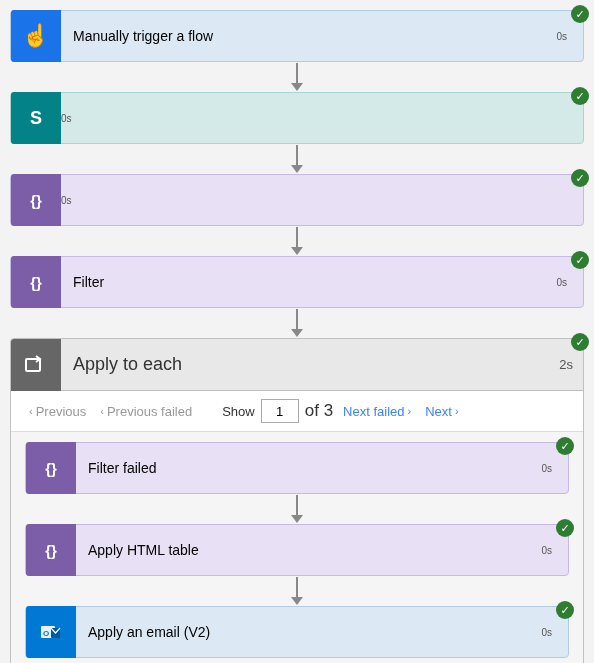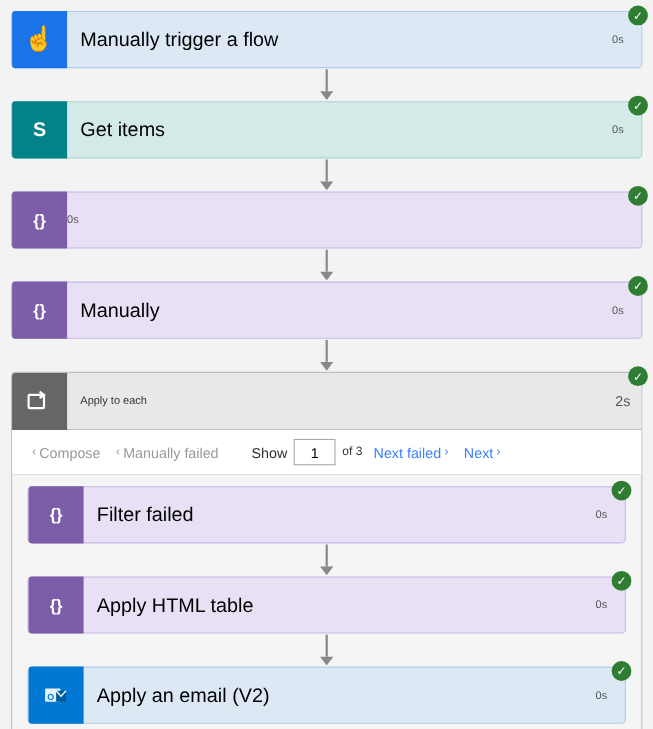--- a/index.html
+++ b/index.html
@@ -34,21 +34,21 @@
       height: 52px;
       display: flex;
       align-items: center;
       justify-content: center;
       border-radius: 3px 0 0 3px;
       flex-shrink: 0;
     }
     .step-label {
       flex: 1;
       padding: 0 12px;
-      font-size: 18px;
+      font-size: 14px;
       font-weight: 500;
     }
     .step-duration {
       font-size: 10px;
       color: #555;
       margin-right: 6px;
     }
     .step-check {
       position: absolute;
       top: -6px;
@@ -114,21 +114,21 @@
       display: flex;
       align-items: center;
       justify-content: center;
       background: #666;
       border-radius: 3px 0 0 0;
       flex-shrink: 0;
     }
     .apply-label {
       flex: 1;
       padding: 0 12px;
-      font-size: 10px;
+      font-size: 18px;
       font-weight: 500;
       color: #333;
     }
     .apply-duration {
       font-size: 13px;
       color: #555;
     }
     .apply-check {
       position: absolute;
       top: -6px;
@@ -171,21 +171,21 @@
     }
     .pagination-input {
       width: 38px;
       height: 24px;
       border: 1px solid #aaa;
       text-align: center;
       font-size: 13px;
       padding: 2px;
     }
     .pagination-of {
-      font-size: 11px;
+      font-size: 17px;
       color: #333;
     }
     
     .inner-steps {
       padding: 10px 14px;
       display: flex;
       flex-direction: column;
       align-items: center;
       gap: 0;
     }
@@ -219,21 +219,20 @@
 
   <div class="arrow-connector">
     <div class="arrow-line"></div>
     <div class="arrow-head"></div>
   </div>
 
   <div class="step-block" style="background:#d4eae8; border-color:#a8d5d0;">
     <div class="step-icon" style="background:#038387; border-radius:3px 0 0 3px;">
       <span style="color:white; font-size:18px; font-weight:bold;">S</span>
     </div>
-    <span class="step-label">Get items</span>
     <span class="step-duration">0s</span>
     <div class="step-check">✓</div>
   </div>
 
   <div class="arrow-connector">
     <div class="arrow-line"></div>
     <div class="arrow-head"></div>
   </div>
 
   <div class="step-block" style="background:#e8e0f5; border-color:#c8b8e8;">
@@ -246,21 +245,21 @@
 
   <div class="arrow-connector">
     <div class="arrow-line"></div>
     <div class="arrow-head"></div>
   </div>
 
   <div class="step-block" style="background:#e8e0f5; border-color:#c8b8e8;">
     <div class="step-icon" style="background:#7b5ea7; border-radius:3px 0 0 3px;">
       <span style="color:white; font-size:15px; font-weight:bold;">{}</span>
     </div>
-    <span class="step-label">Manually</span>
+    <span class="step-label">Filter</span>
     <span class="step-duration">0s</span>
     <div class="step-check">✓</div>
   </div>
 
   <div class="arrow-connector">
     <div class="arrow-line"></div>
     <div class="arrow-head"></div>
   </div>
 
   <div class="apply-container">
@@ -274,25 +273,25 @@
         </svg>
       </div>
       <span class="apply-label">Apply to each</span>
       <span class="apply-duration">2s</span>
     </div>
     <div class="apply-check">✓</div>
 
     <div class="pagination-bar">
       <button class="pagination-btn disabled">
         <span class="chevron">‹</span>
-        <span>Compose</span>
+        <span>Previous</span>
       </button>
       <button class="pagination-btn disabled">
         <span class="chevron">‹</span>
-        <span>Manually failed</span>
+        <span>Previous failed</span>
       </button>
       <span style="margin-left:20px;">Show</span>
       <input class="pagination-input" type="text" value="1" style="">
       <span class="pagination-of">of 3</span>
       <button class="pagination-btn">
         <span>Next failed</span>
         <span class="chevron">›</span>
       </button>
       <button class="pagination-btn">
         <span>Next</span>

